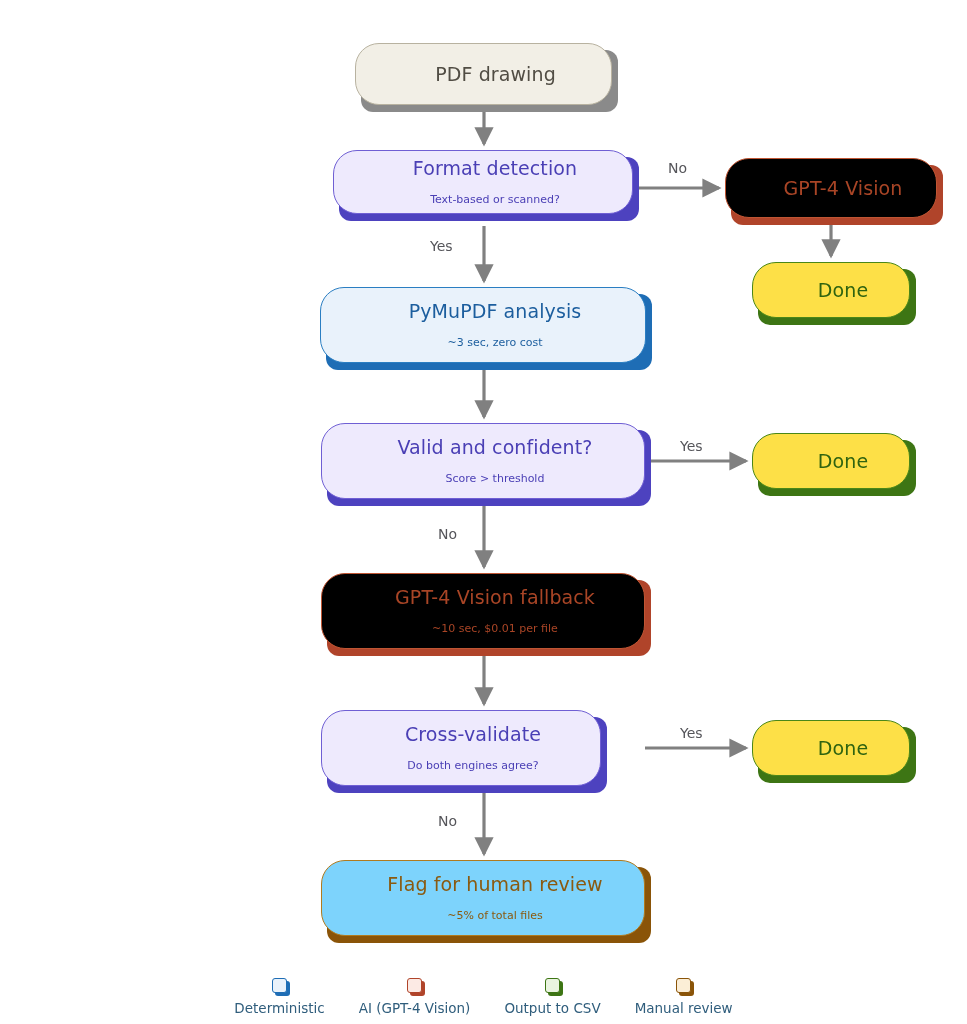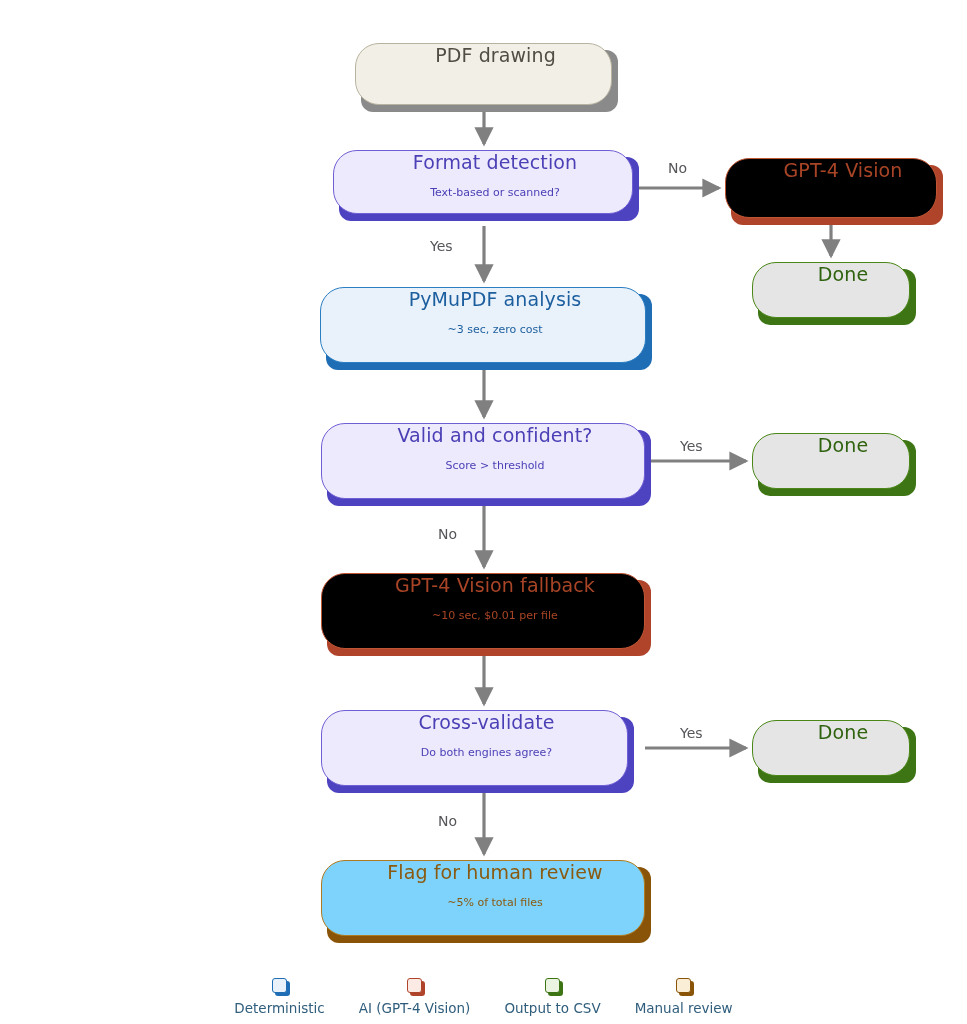--- a/index.html
+++ b/index.html
@@ -17,21 +17,21 @@
   .node{position:absolute;}
   .node .shadow{
     position:absolute;left:6px;top:7px;width:100%;height:100%;
     border-radius:12px;
   }
   .node .face{
     position:absolute;left:0;top:0;width:100%;height:100%;
     border-radius:24px;border:1.6px solid #888;
     box-sizing:border-box;
     display:flex;flex-direction:column;
-    align-items:center;justify-content:flex-start;
+    align-items:center;justify-content:center;
     text-align:center;line-height:1.18;padding-left:24px;
   }
   .node .title{font-size:19px;font-weight:400;letter-spacing:.1px;}
   .node .sub{font-size:11px;margin-top:14px;}
 
   
   .v-start .shadow{background:#8a8a8a;}
   .v-start .face{background:#f2efe6;border-color:#b8b2a0;}
   .v-start .title,.v-start .sub{color:#514d44;}
 
@@ -41,21 +41,21 @@
 
   .v-det .shadow{background:#1e6db5;}
   .v-det .face{background:#e9f2fb;border-color:#2a7ec2;}
   .v-det .title,.v-det .sub{color:#1c5e9e;}
 
   .v-ai .shadow{background:#b0442a;}
   .v-ai .face{background:#000000;border-color:#bf5533;}
   .v-ai .title,.v-ai .sub{color:#a94526;}
 
   .v-done .shadow{background:#3d7514;}
-  .v-done .face{background:#e5e5e5;border-color:#4a8718;}
+  .v-done .face{background:#fde047;border-color:#4a8718;}
   .v-done .title,.v-done .sub{color:#2f6310;}
 
   .v-manual .shadow{background:#8a5408;}
   .v-manual .face{background:#7dd3fc;border-color:#b07a1e;}
   .v-manual .title,.v-manual .sub{color:#8a5a10;}
 
   
   .edge-label{
     position:absolute;font-size:14px;color:#55555a;
     white-space:nowrap;
@@ -173,21 +173,21 @@
   </div>
 
   <div class="node v-ai" style="left:321px;top:573px;width:324px;height:76px;">
     <div class="shadow"></div>
     <div class="face">
       <div class="title">GPT-4 Vision fallback</div>
       <div class="sub">~10 sec, $0.01 per file</div>
     </div>
   </div>
 
-  <div class="node v-decision" style="left:321px;top:710px;width:307px;height:76px;">
+  <div class="node v-decision" style="left:321px;top:710px;width:280px;height:76px;">
     <div class="shadow"></div>
     <div class="face">
       <div class="title">Cross-validate</div>
       <div class="sub">Do both engines agree?</div>
     </div>
   </div>
 
   <div class="node v-done" style="left:752px;top:720px;width:158px;height:56px;">
     <div class="shadow"></div>
     <div class="face">

